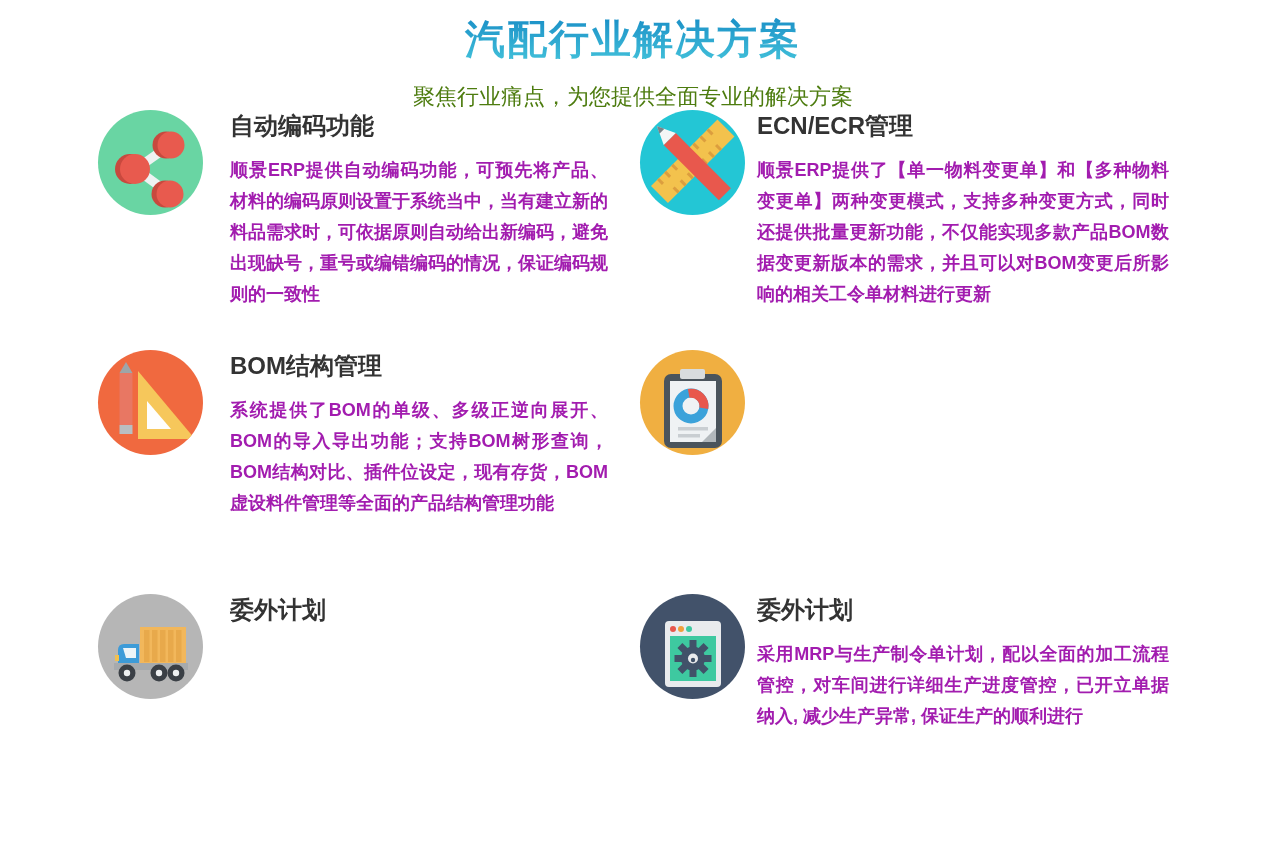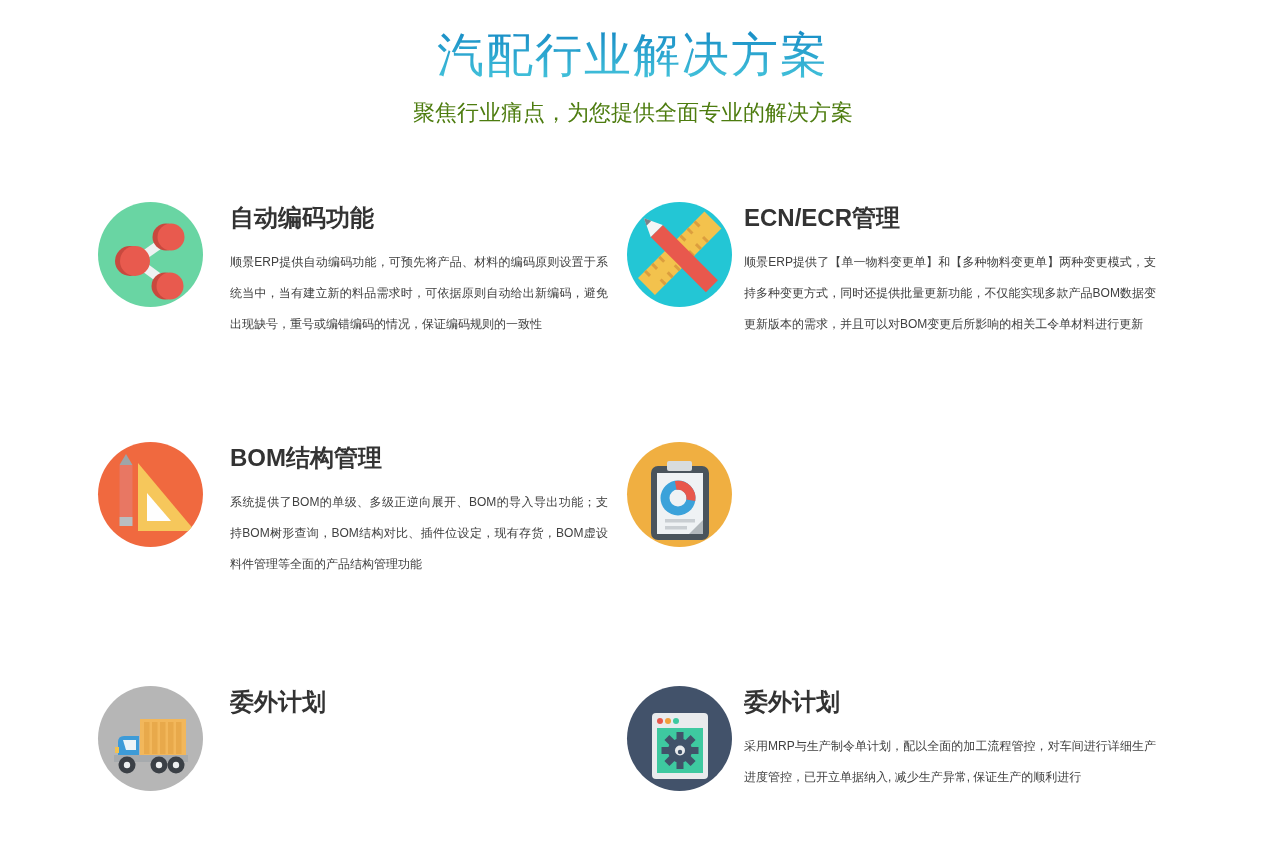--- a/index.html
+++ b/index.html
@@ -4,59 +4,58 @@
 <style>
   * { box-sizing: border-box; }
   html,body { margin:0; padding:0; }
   body {
     width: 1266px; height: 859px; overflow: hidden;
     background: #ffffff;
     font-family: "Liberation Sans", "DejaVu Sans", sans-serif;
   }
   header { padding-top: 10px; text-align: center; }
   .page-title {
-    margin: 16px;
-    font-size: 47px; line-height: 58px; font-weight: normal;
+    margin: 0;
+    font-size: 40px; line-height: 58px; font-weight: bold;
     letter-spacing: 2px;
     background: linear-gradient(180deg, #1488C4 0%, #47C7DC 100%);
     -webkit-background-clip: text; background-clip: text;
     color: transparent; -webkit-text-fill-color: transparent;
   }
   .page-subtitle {
     margin: 16px 0 0;
     font-size: 22px; line-height: 26px;
     color: #4d7c0f;
   }
   .features {
-    margin-top: 76px;
     margin-left: 98px;
     display: grid;
     grid-template-columns: 510px 532px;
     grid-template-rows: 240px 244px auto;
-    column-gap: 19px;
+    column-gap: 32px;
     align-items: start;
   }
   .feature { display: flex; align-items: flex-start; }
   .icon-circle {
     width: 105px; height: 105px; border-radius: 50%;
     flex-shrink: 0; overflow: hidden; position: relative;
   }
   .icon-circle svg { display: block; width: 105px; height: 105px; }
   .feature-text { flex: 1; min-width: 0; }
   .col-left  .feature-text { margin-left: 27px; max-width: 378px; }
   .col-right .feature-text { margin-left: 12px; max-width: 412px; }
   .feature-title {
     margin: 0 0 13px;
     font-size: 24px; line-height: 32px; font-weight: bold;
     color: #333333;
   }
   .feature-desc {
     margin: 0;
-    font-size: 12px; line-height: 31px; font-weight: normal;
-    color: #404040;
+    font-size: 18px; line-height: 31px; font-weight: bold;
+    color: #a21caf;
     text-align: justify;
   }
 </style>
 </head>
 <body>
 
 <header>
   <h1 class="page-title">汽配行业解决方案</h1>
   <p class="page-subtitle">聚焦行业痛点，为您提供全面专业的解决方案</p>
 </header>

